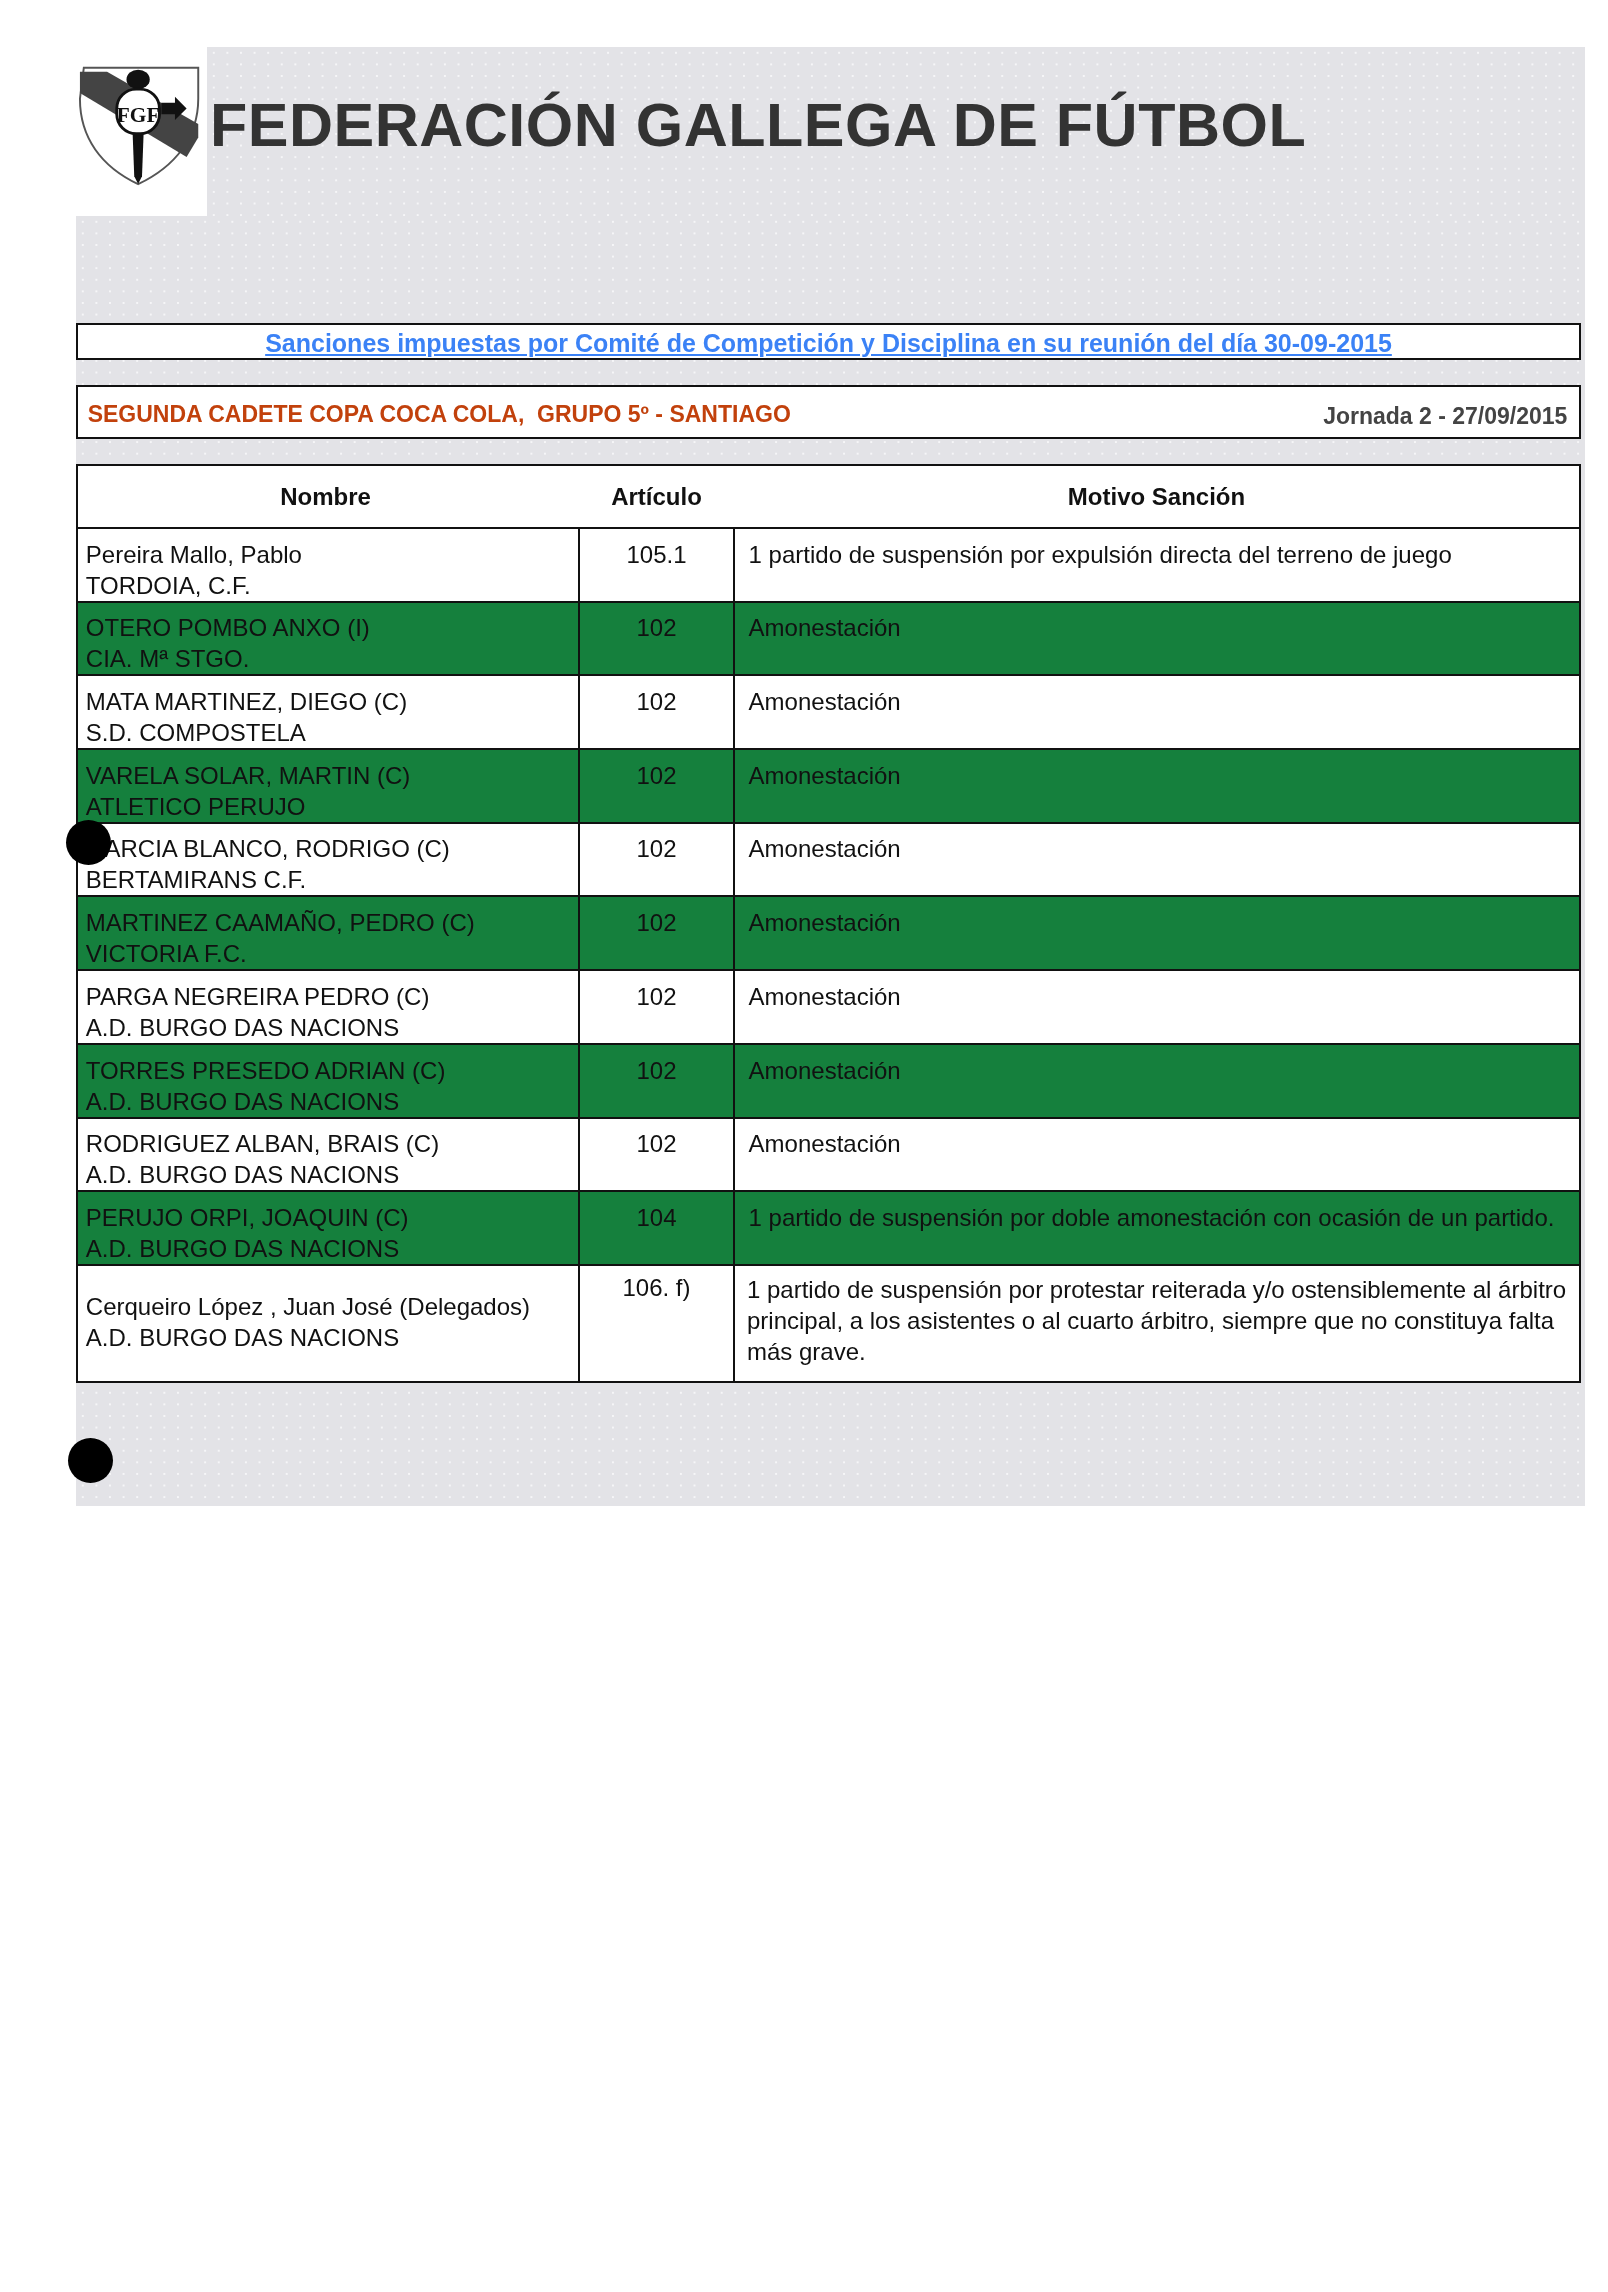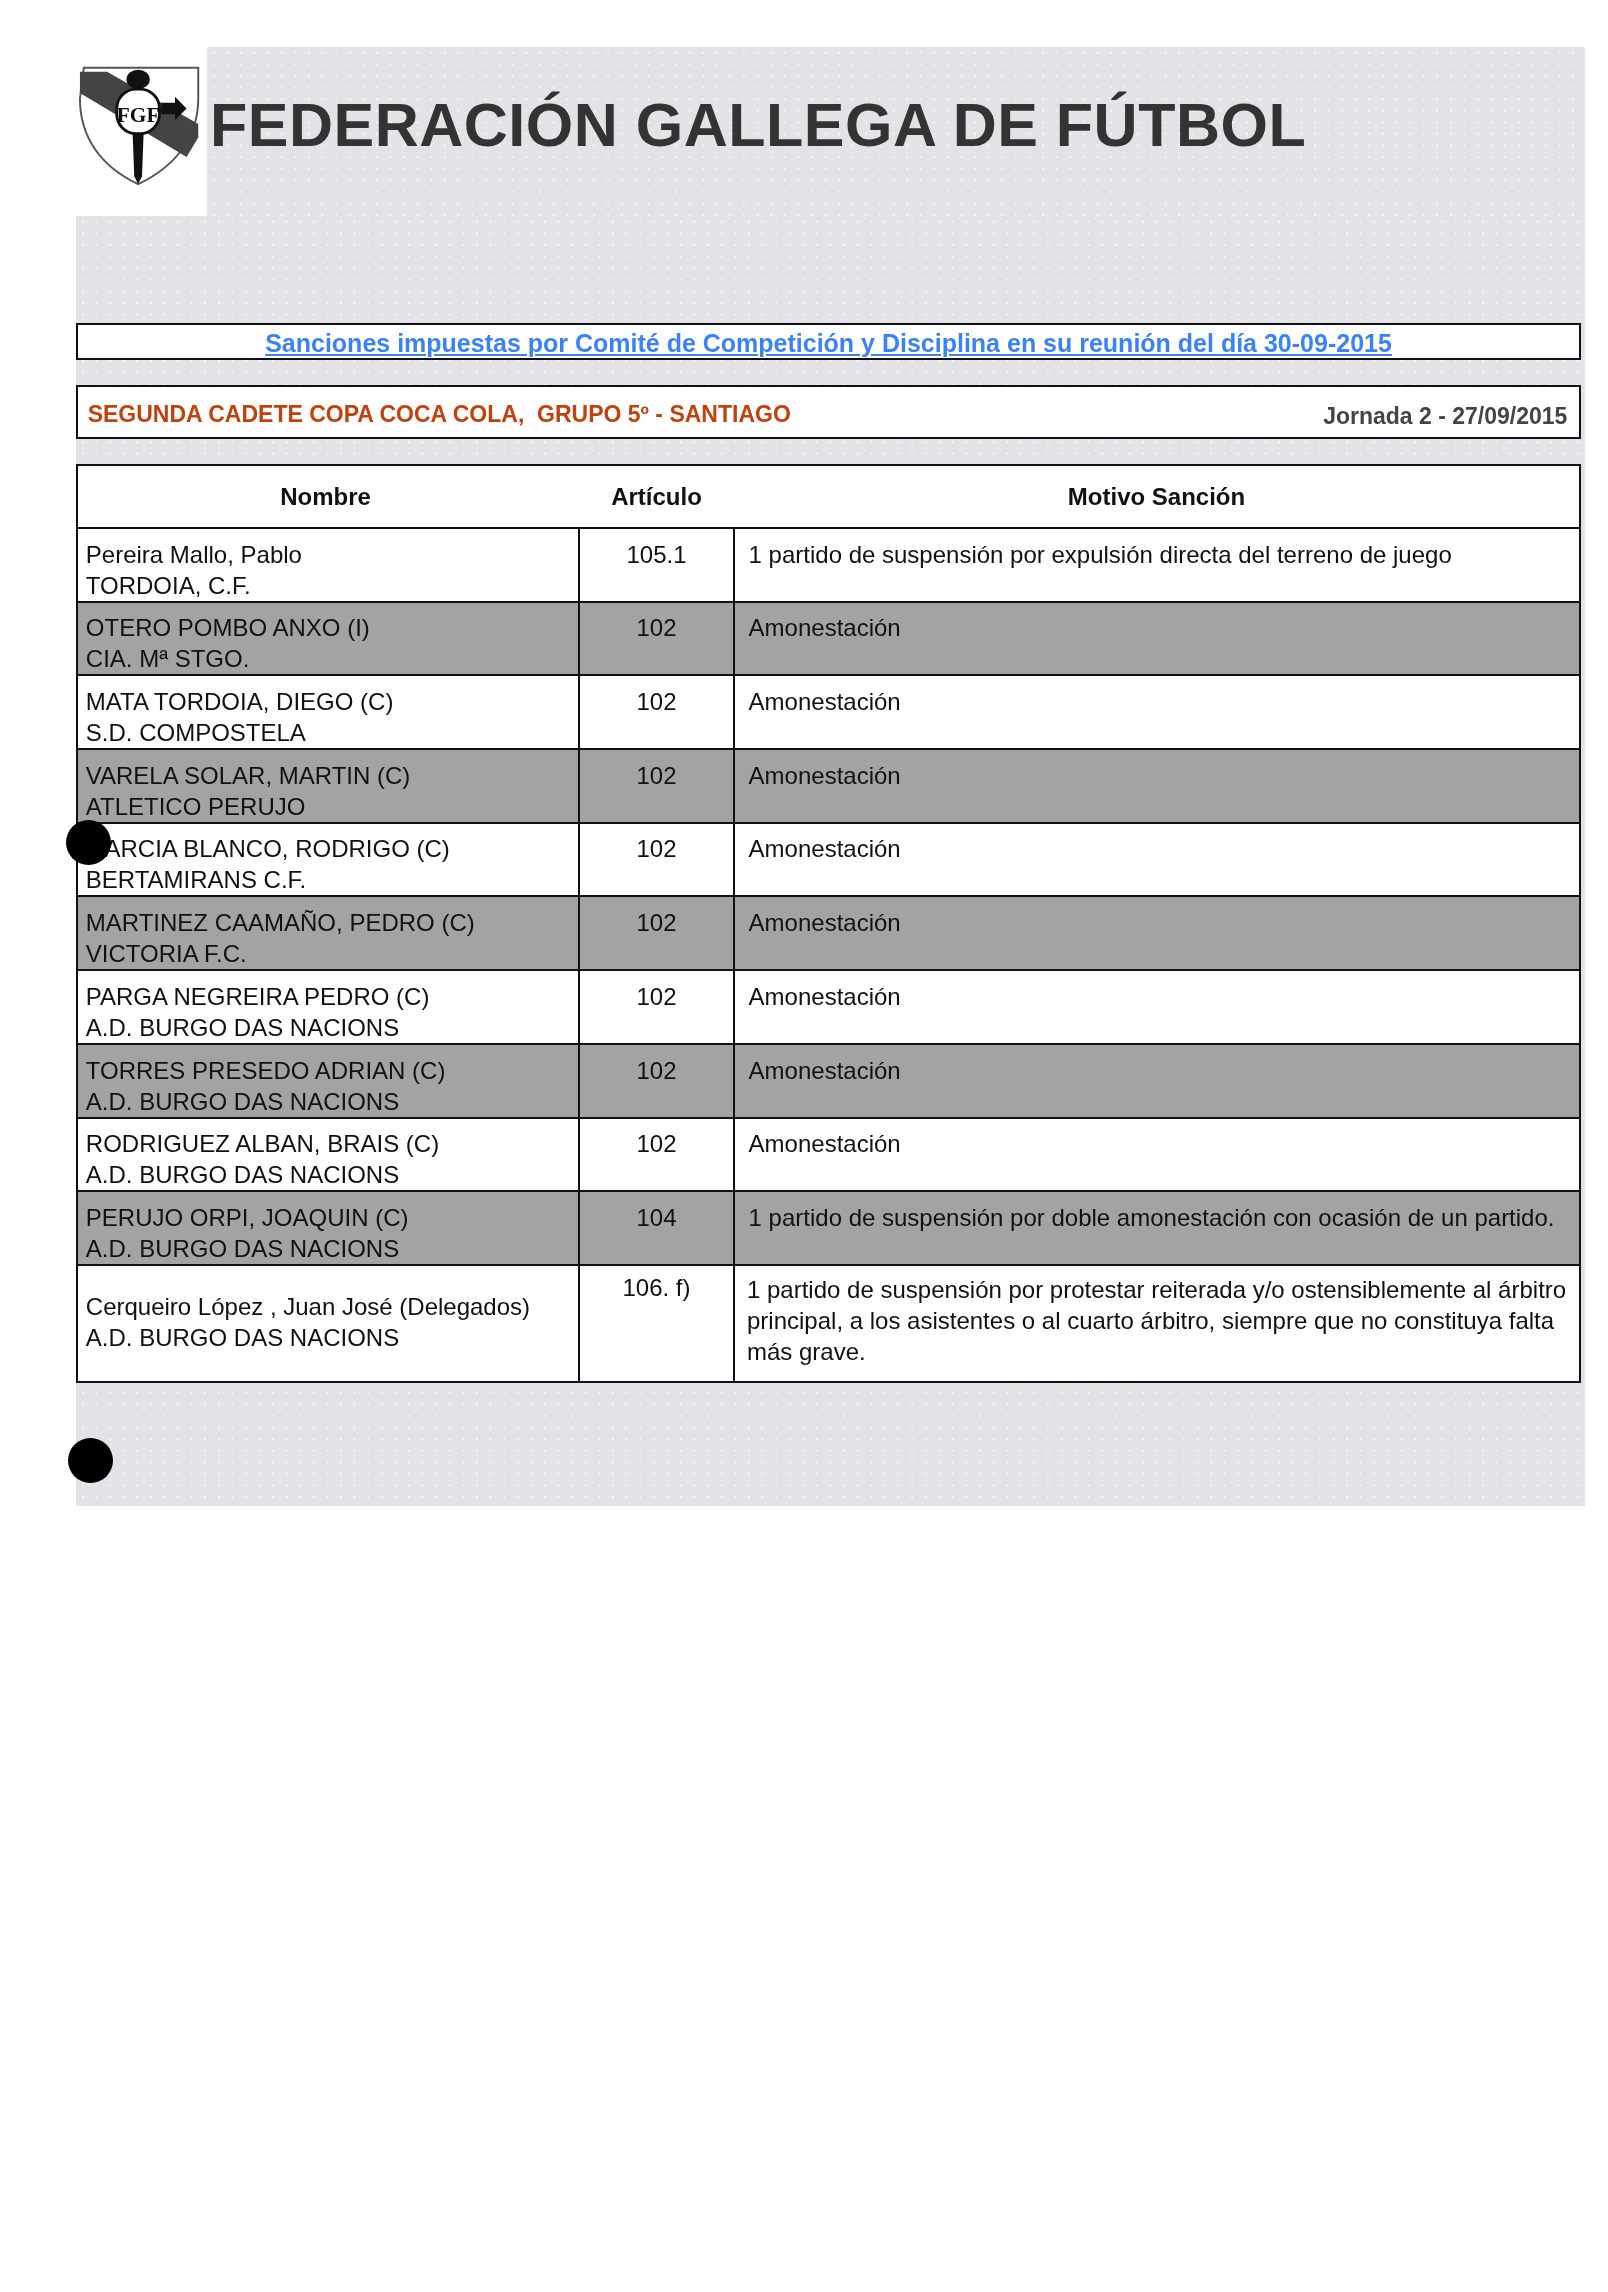--- a/index.html
+++ b/index.html
@@ -55,21 +55,21 @@
   .sanctions th {
     height: 49px; font-size: 24px; font-weight: bold; background: #fff;
     border-bottom: 2.9px solid #111; text-align: center; padding: 6px;
   }
   .sanctions th.col-name { text-align: center; padding-left: 0; }
   .sanctions td {
     height: 64px; vertical-align: top; font-size: 24px; line-height: 31px;
     border-top: 2.9px solid #111; padding: 9.7px 7.8px 0 7.8px; box-sizing: border-box;
   }
   .sanctions td + td { border-left: 2.4px solid #111; }
-  .sanctions tr.alt td { background: #a3a3a3; }
+  .sanctions tr.alt td { background: #15803d; }
   .sanctions tr.odd td { background: #fff; }
   .sanctions td.art { text-align: center; }
   .sanctions td.motivo { padding-left: 13.6px; }
   .sanctions tr.tall td { height: 117px; }
   .sanctions tr.tall td.name { padding-top: 25px; }
   .sanctions tr.tall td.art { padding-top: 5.8px; }
   .sanctions tr.tall td.motivo { padding-top: 7.8px; padding-left: 12px; }
   .name-line { display: block; white-space: nowrap; }
   .punch-hole {
     position: absolute; width: 45px; height: 45px; border-radius: 50%;
@@ -132,21 +132,21 @@
     <tr class="alt">
       <td class="name">
           <span class="name-line">OTERO POMBO ANXO (I)</span>
           <span class="name-line">CIA. Mª STGO.</span>
         </td>
       <td class="art">102</td>
       <td class="motivo">Amonestación</td>
     </tr>
     <tr class="odd">
       <td class="name">
-          <span class="name-line">MATA TORDOIA, DIEGO (C)</span>
+          <span class="name-line">MATA MARTINEZ, DIEGO (C)</span>
           <span class="name-line">S.D. COMPOSTELA</span>
         </td>
       <td class="art">102</td>
       <td class="motivo">Amonestación</td>
     </tr>
     <tr class="alt">
       <td class="name">
           <span class="name-line">VARELA SOLAR, MARTIN (C)</span>
           <span class="name-line">ATLETICO PERUJO</span>
         </td>

